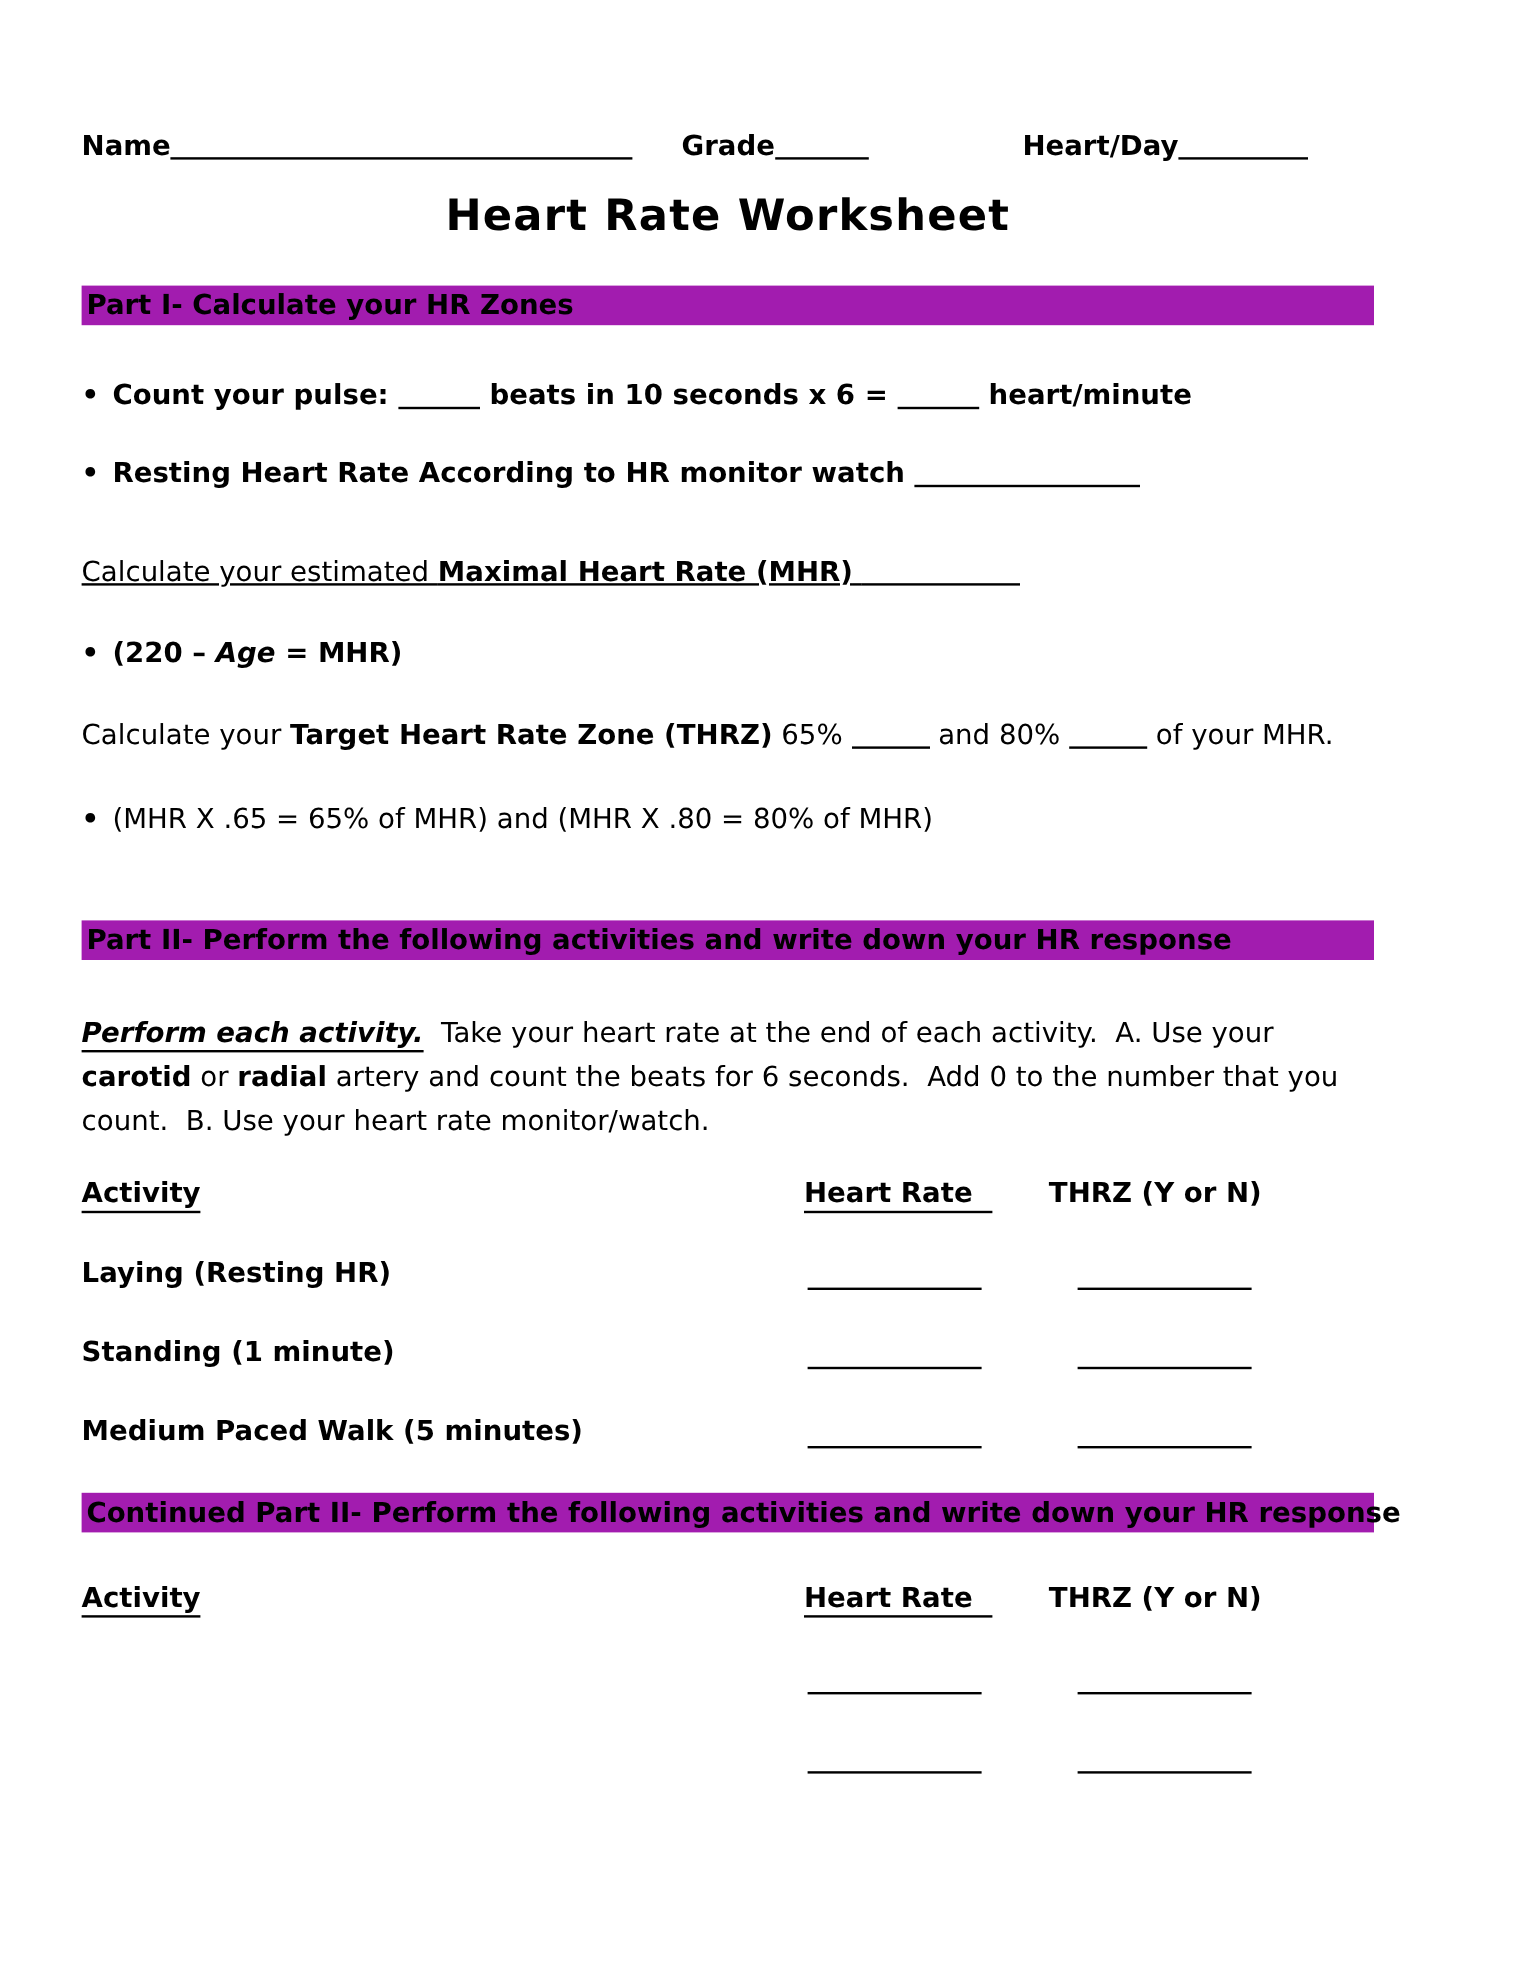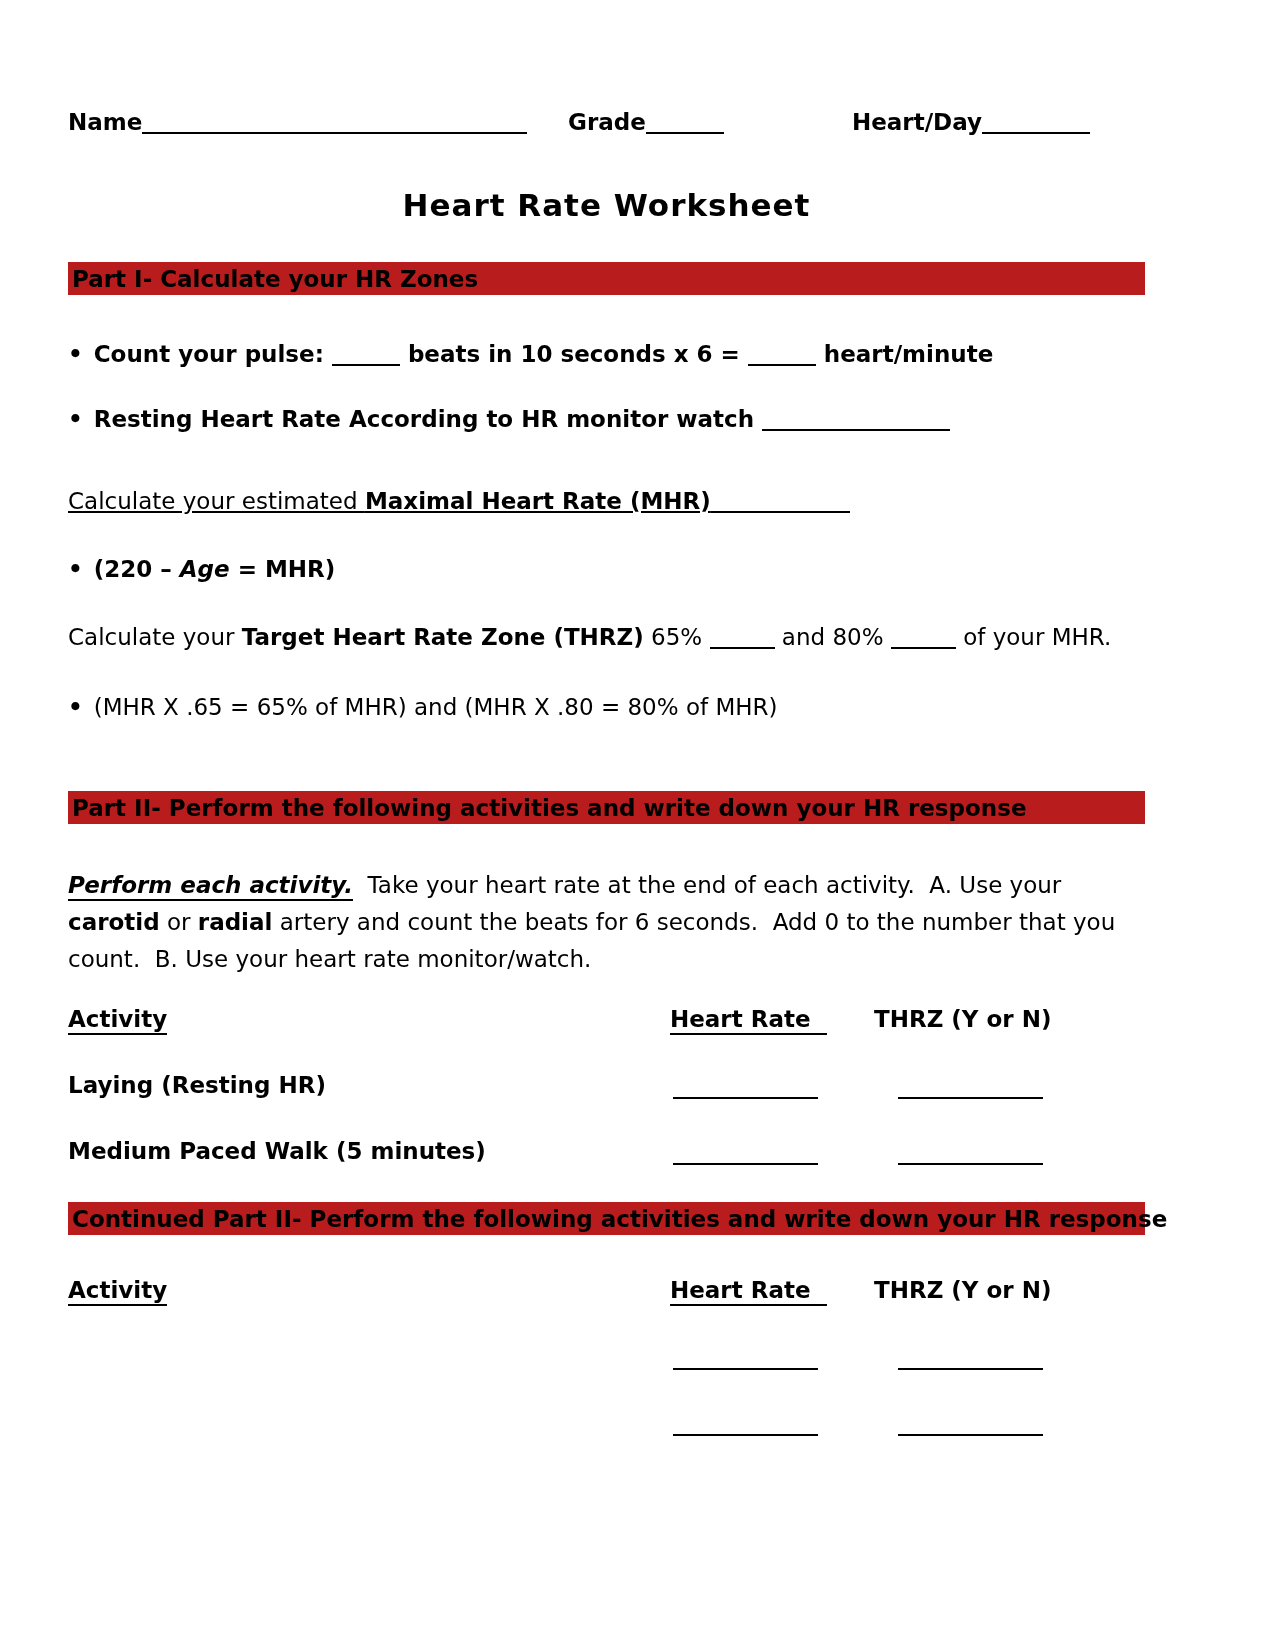--- a/index.html
+++ b/index.html
@@ -23,29 +23,29 @@
     vertical-align:-4px;
   }
   
   .hdr { position:relative; height:32px; font-weight:700; line-height:32px; }
   .hdr .f { position:absolute; top:0; white-space:nowrap; }
   .hdr .f1 { left:0;text-align:right; }
   .hdr .f2 { left:500px; }
   .hdr .f3 { left:784px; }
   
   .title {
-    margin-top:40px;
+    margin-top:16px;
     text-align:center;
-    font-size:31px; line-height:54px;
+    font-size:36px; line-height:54px;
     font-weight:700;
     letter-spacing:1px;
   }
   
   .banner {
-    background:#b91c1c;
+    background:#a21caf;
     font-weight:700;
     line-height:28px;
     padding:3px 4px 2px 4px;
     white-space:nowrap;
   }
   .banner-p1 { margin-top:30px; }
   .banner-p2 { margin-top:69px; }
   .banner-p3 { margin-top:36px; }
   
   .line { line-height:30px; white-space:nowrap; }
@@ -116,20 +116,25 @@
     <span class="c-act"><span class="ul">Activity</span></span>
     <span class="c-hr"><span class="ul">Heart Rate</span></span>
     <span class="c-thrz"><span>THRZ (Y or N)</span></span>
   </div>
   <div class="trow">
     <span class="c-act"><span class="b">Laying (Resting HR)</span></span>
     <span class="b-hr"></span>
     <span class="b-thrz"></span>
   </div>
   <div class="trow">
+    <span class="c-act"><span class="b">Standing (1 minute)</span></span>
+    <span class="b-hr"></span>
+    <span class="b-thrz"></span>
+  </div>
+  <div class="trow">
     <span class="c-act"><span class="b">Medium Paced Walk (5 minutes)</span></span>
     <span class="b-hr"></span>
     <span class="b-thrz"></span>
   </div>
 
   <div class="banner banner-p3">Continued Part II- Perform the following activities and write down your HR response</div>
 
   <div class="trow thead thead2">
     <span class="c-act"><span class="ul">Activity</span></span>
     <span class="c-hr"><span class="ul">Heart Rate</span></span>

